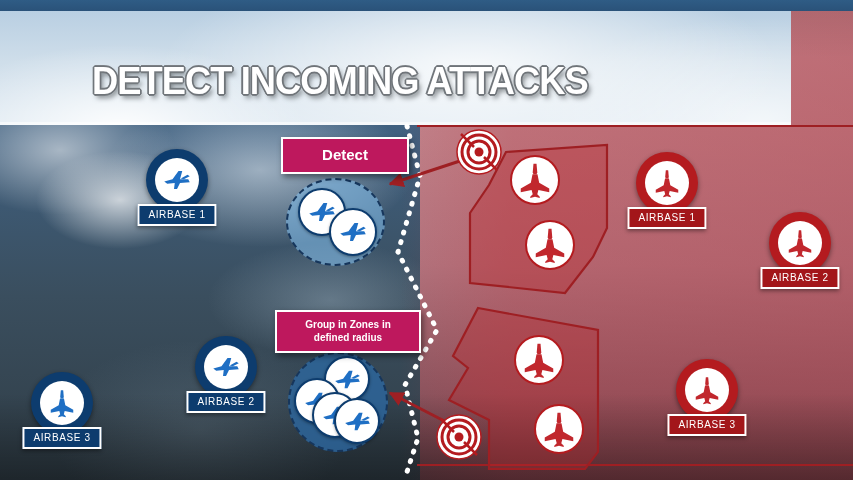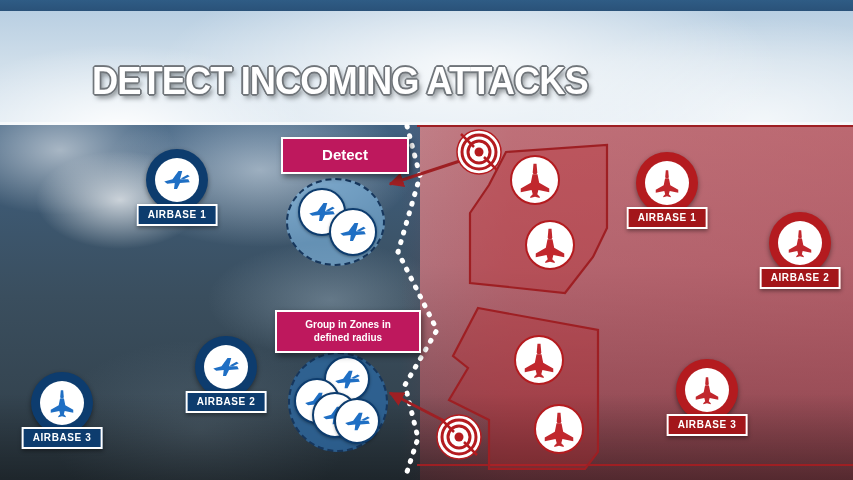--- a/index.html
+++ b/index.html
@@ -45,21 +45,21 @@
     background:
       linear-gradient(180deg,rgba(0,0,0,.10) 0%,rgba(0,0,0,0) 12%,rgba(0,0,0,0) 82%,rgba(0,0,0,.38) 100%);
   }
 
   
   .top-strip{
     position:absolute;left:0;top:0;width:853px;height:11px;
     background:linear-gradient(180deg,#2f5c85 0%,#2a5279 100%);
   }
   .header{
-    position:absolute;left:0;top:11px;width:853px;height:114px;
+    position:absolute;left:0;top:11px;width:791px;height:114px;
     background:
       radial-gradient(260px 120px at 120px 120px, rgba(255,255,255,.95), rgba(255,255,255,0) 72%),
       radial-gradient(420px 150px at 470px 60px, rgba(255,255,255,.85), rgba(255,255,255,0) 74%),
       radial-gradient(300px 140px at 760px 110px, rgba(255,255,255,.65), rgba(255,255,255,0) 74%),
       linear-gradient(180deg,#b9cfe2 0%,#cfdeea 45%,#dde8f1 100%);
     overflow:hidden;
   }
   .header:after{
     content:"";position:absolute;left:0;bottom:0;width:100%;height:3px;
     background:rgba(255,255,255,.55);
@@ -106,21 +106,21 @@
   .marker .inner{
     width:44px;height:44px;border-radius:50%;
     background:#ffffff;
     display:flex;align-items:center;justify-content:center;
   }
   .marker .label{
     position:absolute;top:24px;left:50%;transform:translateX(-50%);
     padding:3px 9px 4px;
     border:2px solid #ffffff;
     color:#ffffff;
-    font-size:10px;font-weight:bold;letter-spacing:.6px;
+    font-size:10px;font-weight:normal;letter-spacing:.6px;
     white-space:nowrap;
     box-shadow:0 2px 4px rgba(0,0,0,.4);
   }
   .marker.blue .label{background:#0d3c6e;}
   .marker.red  .label{background:#a3161a;}
 
   
   .jet{width:30px;height:30px;display:block;}
 
   

